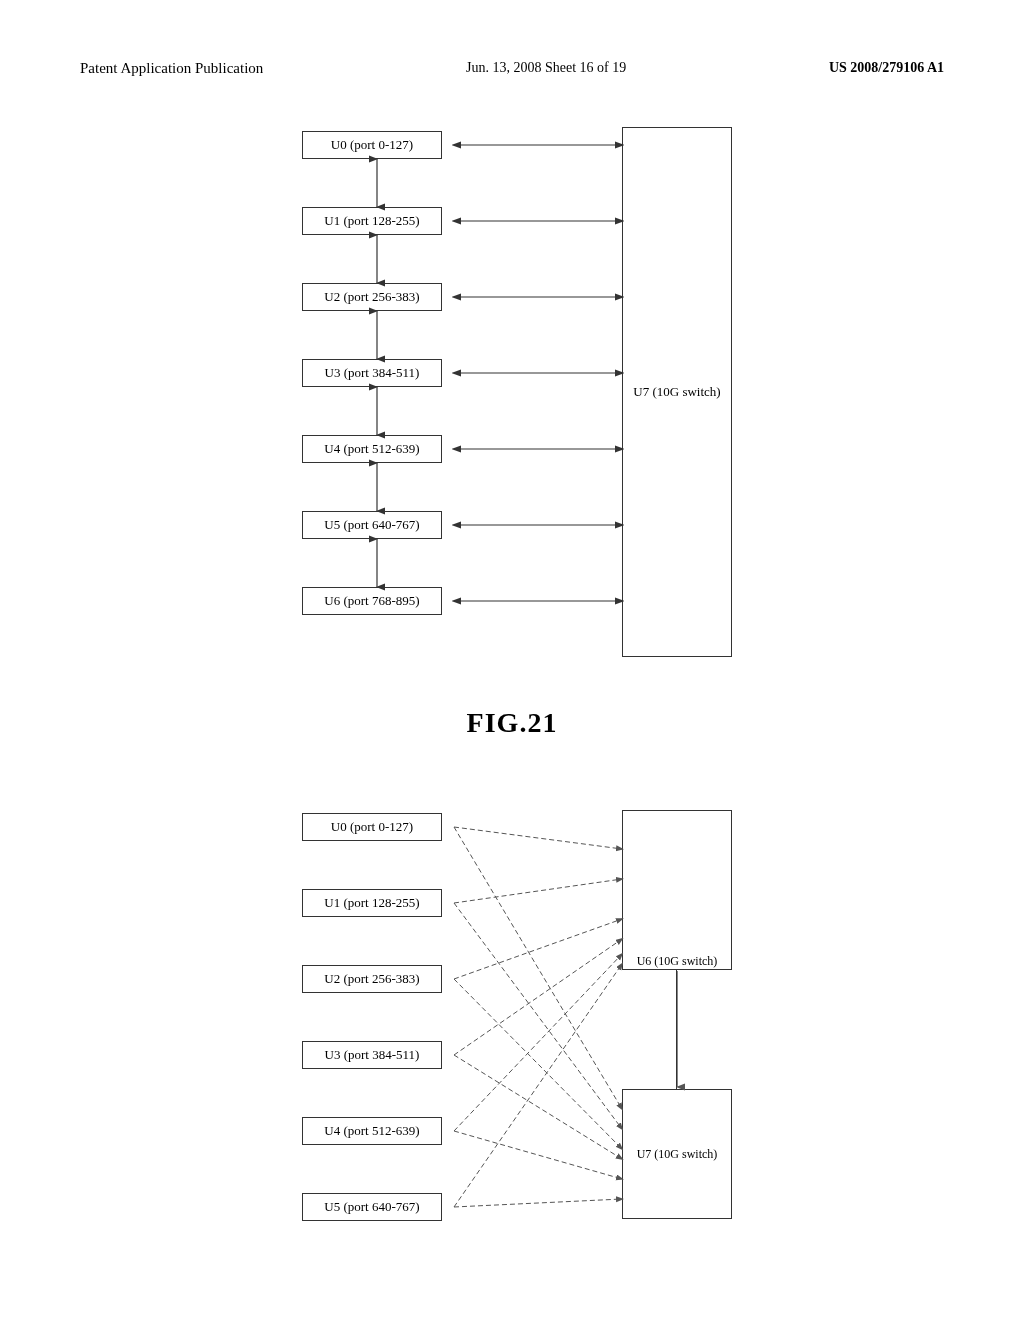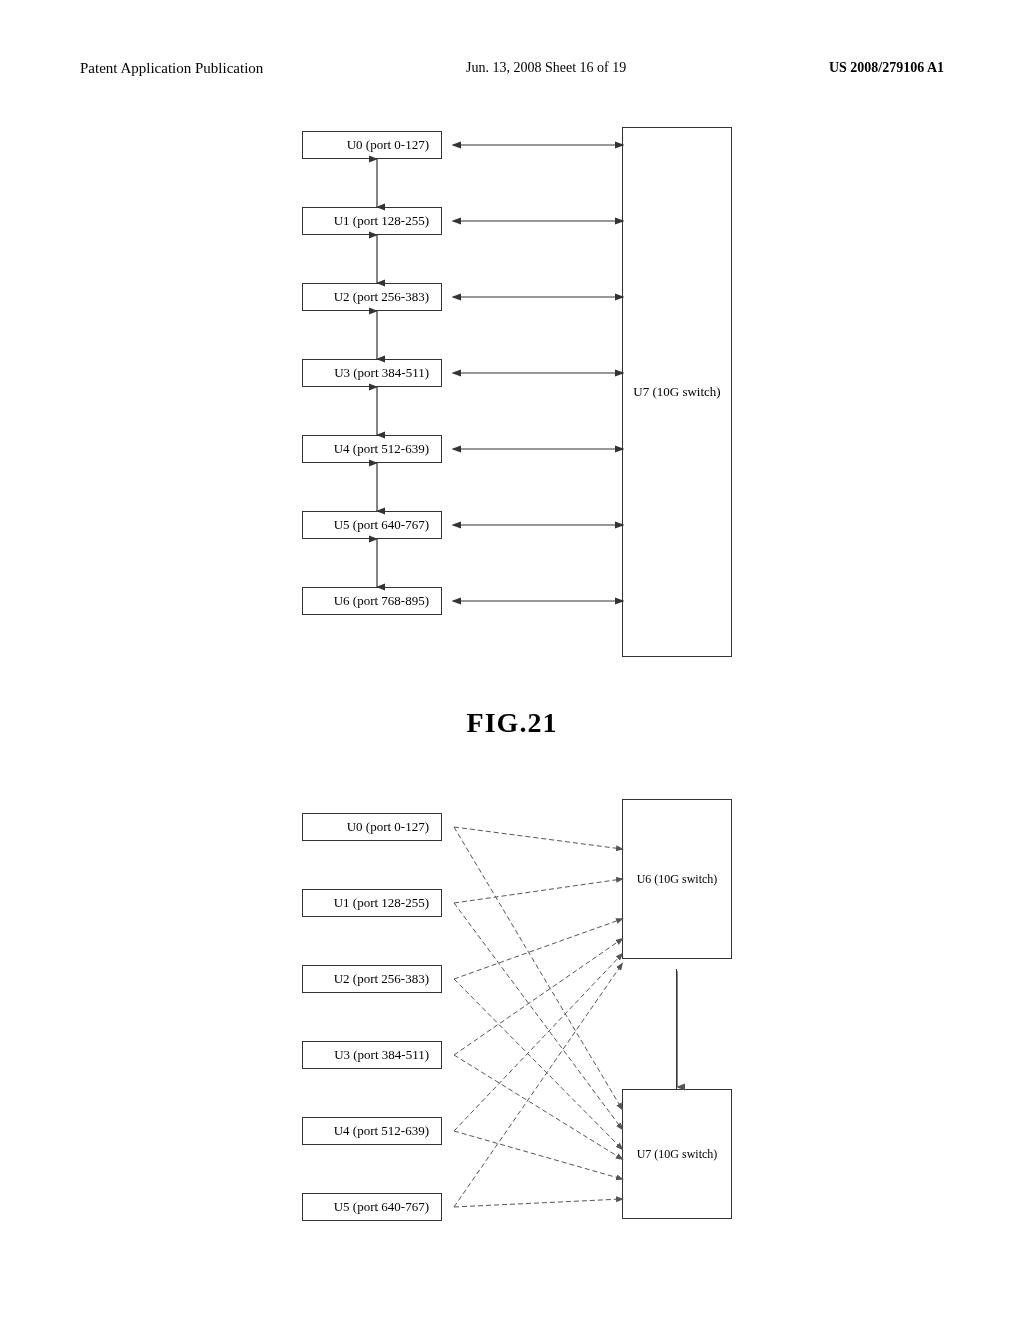--- a/index.html
+++ b/index.html
@@ -58,21 +58,21 @@
       letter-spacing: 1px;
     }
 
     
     .node-box {
       border: 1.5px solid #333;
       padding: 5px 12px;
       font-size: 13px;
       background: #fff;
       white-space: nowrap;
-      text-align: right;
+      text-align: center;
       min-width: 140px;
       display: inline-block;
     }
 
     
     .fig21-container {
       position: relative;
       width: 480px;
       height: 580px;
       margin: 0 auto;
@@ -107,26 +107,26 @@
     .fig22-container {
       position: relative;
       width: 480px;
       height: 520px;
       margin: 0 auto;
     }
 
     .fig22-right-top {
       position: absolute;
       right: 20px;
-      top: 0;
+      top: 11px;
       border: 1.5px solid #333;
       width: 110px;
       height: 160px;
       display: flex;
-      align-items: center;
+      align-items: flex-end;
       justify-content: center;
       font-size: 12px;
       text-align: center;
       background: #fff;
     }
 
     .fig22-right-bottom {
       position: absolute;
       right: 20px;
       top: 290px;

